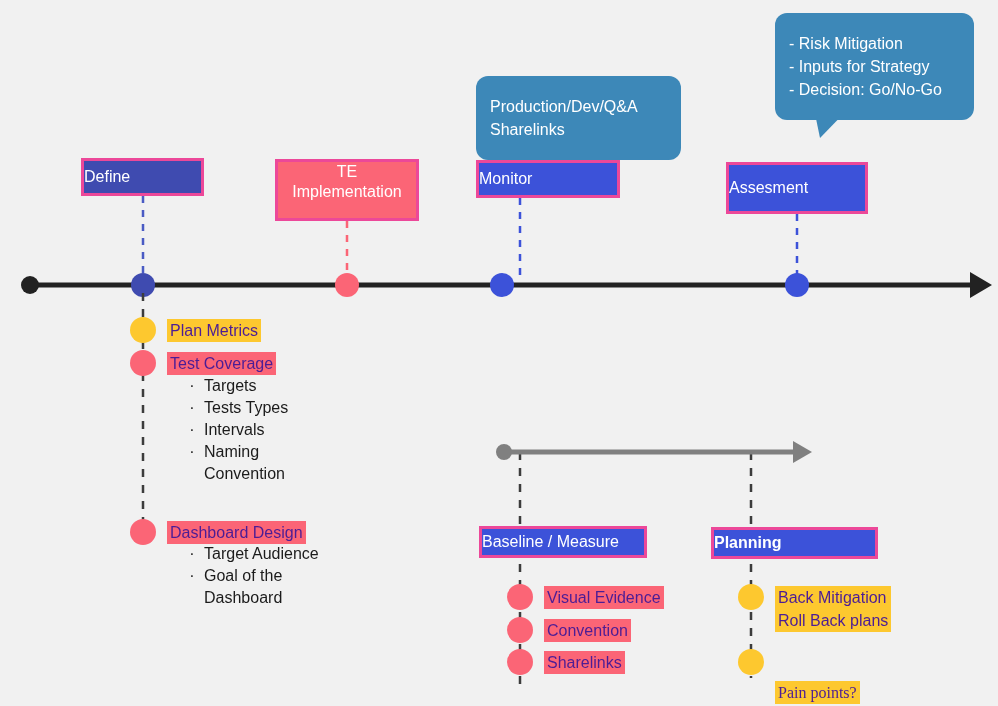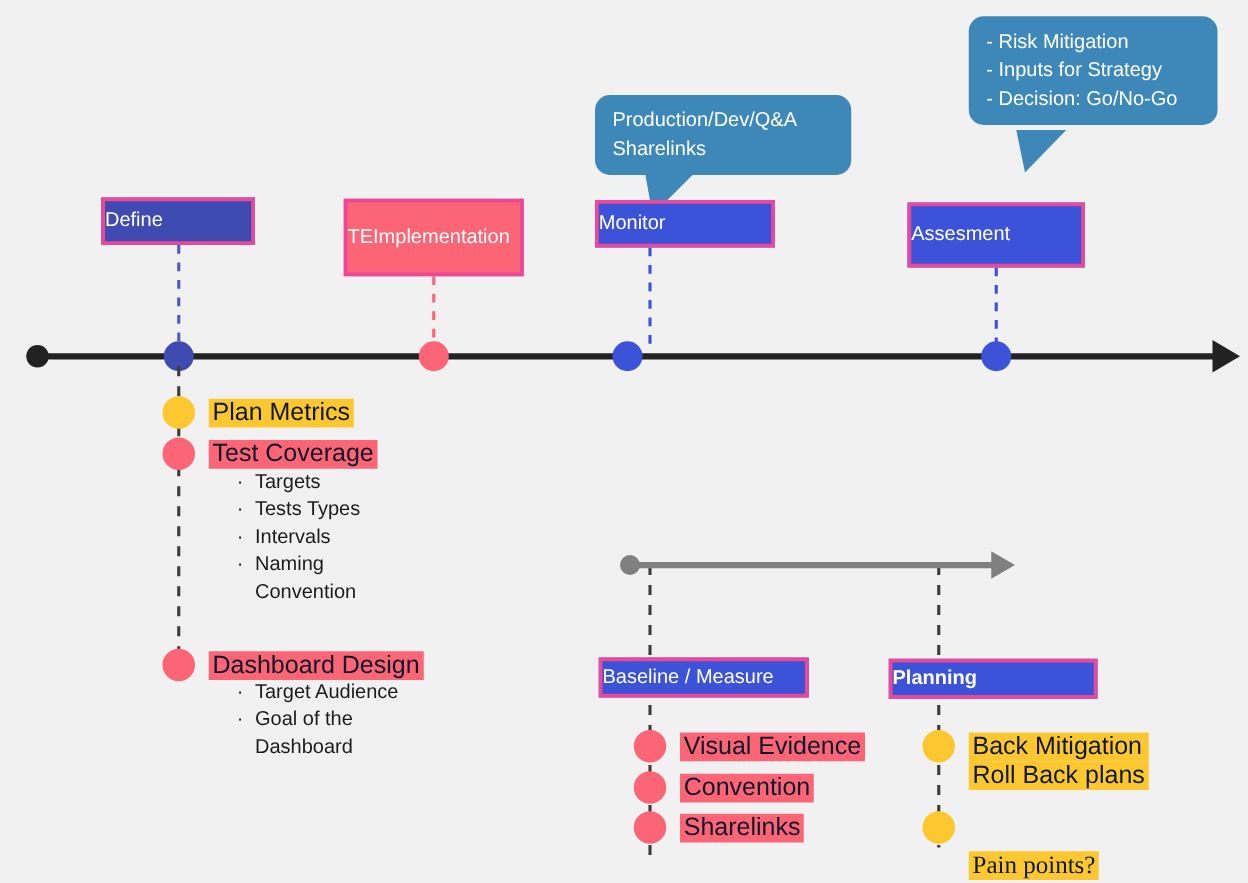--- a/index.html
+++ b/index.html
@@ -19,28 +19,28 @@
     color:#ffffff;font-size:16px;line-height:20px;text-align:center;
     border:3px solid #ec4899;
   }
   .mbox.blue-dark{background:#3f4bb0;}
   .mbox.blue{background:#3c52d9;}
   .mbox.pink{background:#fb6576;}
 
   
   .bubble{
     background:#3d88b8;color:#ffffff;border-radius:12px;
-    font-size:16px;line-height:23px;padding:9px 14px;
+    font-size:16px;line-height:23px;padding:19px 14px;
   }
   .bubble .line{white-space:nowrap;}
 
   
   .hl{
     display:inline-block;
-    font-size:20px;line-height:21px;color:#0f172a;
+    font-size:16px;line-height:21px;color:#4c1d95;
     padding:1px 3px;white-space:nowrap;
   }
   .hl.yellow{background:#fdc82f;}
   .hl.pink{background:#fb6576;text-align:right;}
 
   .hlblock{display:inline-block;}
   .hlblock .hl{display:block;}
 
   
   .sublist{font-size:16px;line-height:22px;color:#1b1b1b;}
@@ -86,21 +86,21 @@
   </g>
 
   <polygon points="516,138 556,138 522,172" fill="#3d88b8"></polygon>
   <polygon points="813,104 853,104 820,138" fill="#3d88b8"></polygon>
 </svg>
 
 <div class="abs mbox blue-dark" style="left:81px;top:158px;width:123px;height:38px;">
   <span>Define</span>
 </div>
 
-<div class="abs mbox pink" style="left:275px;top:159px;width:144px;height:62px;flex-direction:row;">
+<div class="abs mbox pink" style="left:275px;top:159px;width:144px;height:62px;flex-direction:column;">
   <span>TE</span>
   <span>Implementation</span>
 </div>
 
 <div class="abs mbox blue" style="left:476px;top:160px;width:144px;height:38px;">
   <span>Monitor</span>
 </div>
 
 <div class="abs mbox blue" style="left:726px;top:162px;width:142px;height:52px;">
   <span>Assesment</span>

